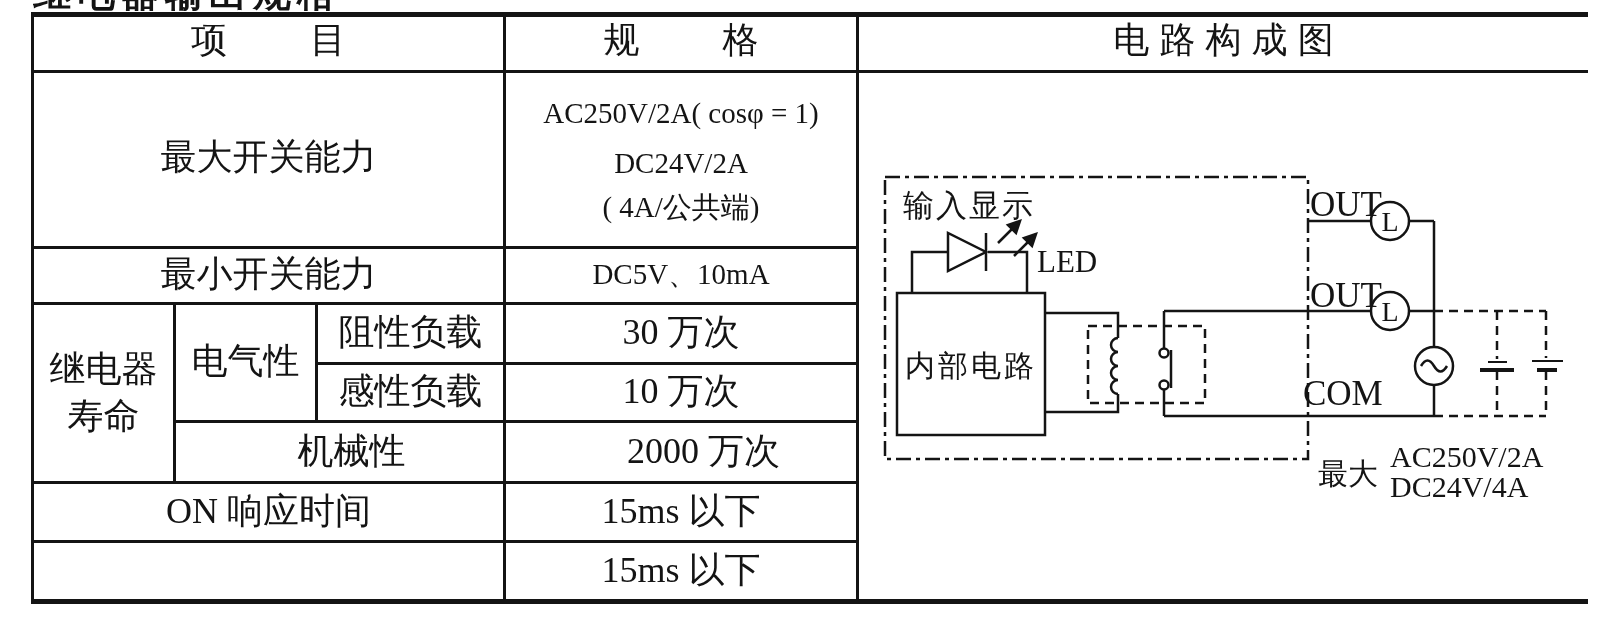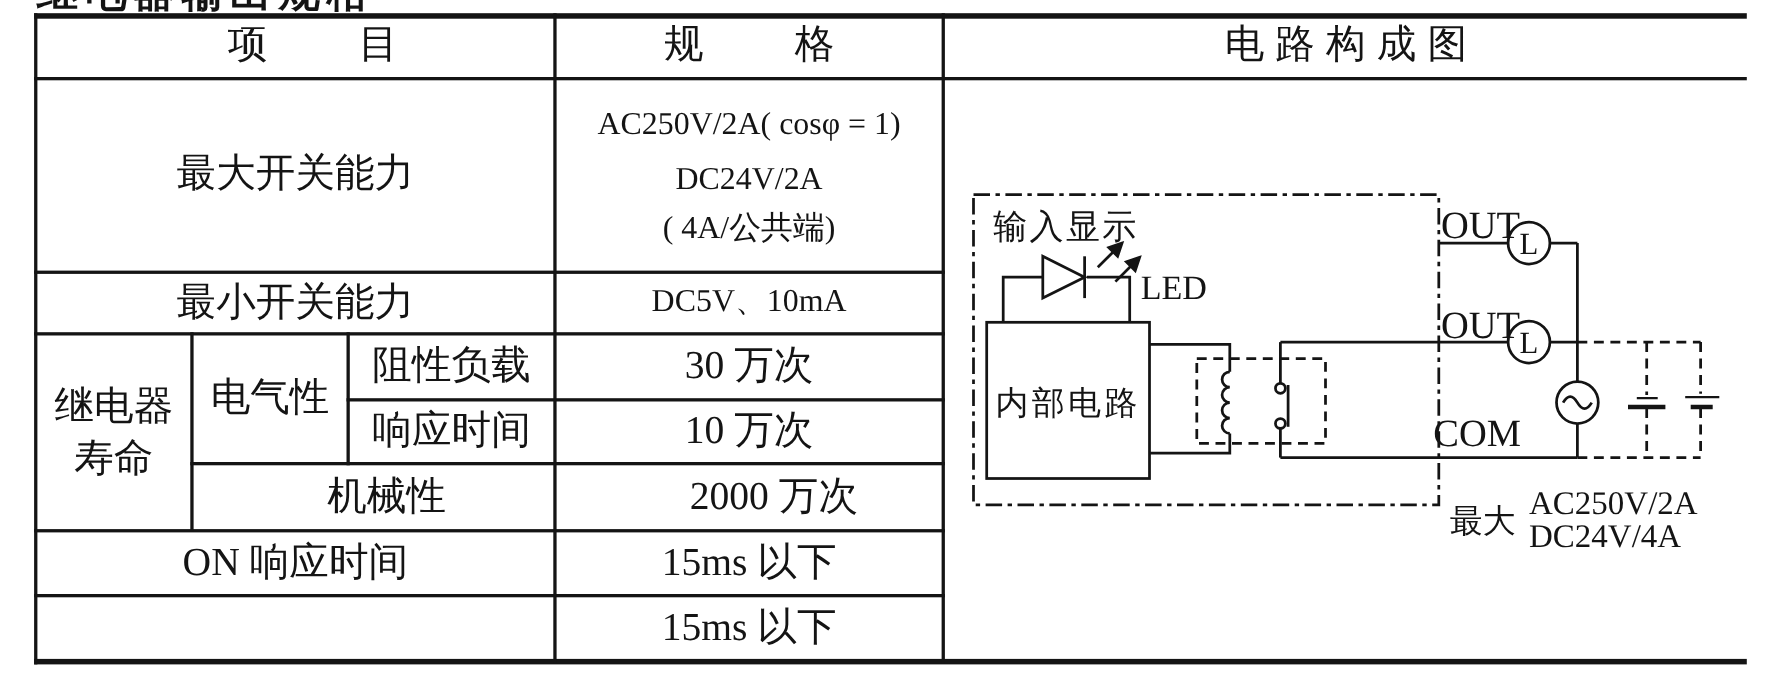--- a/index.html
+++ b/index.html
@@ -39,40 +39,40 @@
   <div class="hline" style="left:31px;top:481px;width:828px;height:3px;"></div>
   <div class="hline" style="left:31px;top:540px;width:828px;height:3px;"></div>
   <div class="hline" style="left:31px;top:599px;width:1557px;height:5px;"></div>
 
   <div class="vline" style="left:31px;top:12px;width:3px;height:592px;"></div>
   <div class="vline" style="left:503px;top:12px;width:3px;height:590px;"></div>
   <div class="vline" style="left:856px;top:12px;width:3px;height:590px;"></div>
   <div class="vline" style="left:173px;top:302px;width:3px;height:181px;"></div>
   <div class="vline" style="left:315px;top:302px;width:3px;height:121px;"></div>
 
-  <div class="cell wide" style="left:34px;top:14px;width:469px;height:54px;padding-left:16px;">项目</div>
+  <div class="cell wide" style="left:34px;top:14px;width:469px;height:54px;">项目</div>
   <div class="cell wide" style="left:506px;top:14px;width:350px;height:54px;">规格</div>
   <div class="cell wide2" style="left:859px;top:14px;width:729px;height:54px;">电路构成图</div>
 
   <div class="cell" style="left:34px;top:72px;width:469px;height:172px;">最大开关能力</div>
   <div class="cell latin" style="left:506px;top:88px;width:350px;height:52px;">AC250V/2A( cosφ = 1)</div>
   <div class="cell latin" style="left:506px;top:140px;width:350px;height:48px;">DC24V/2A</div>
   <div class="cell latin" style="left:506px;top:184px;width:350px;height:48px;">( 4A/公共端)</div>
 
   <div class="cell" style="left:34px;top:248px;width:469px;height:54px;">最小开关能力</div>
   <div class="cell latin" style="left:506px;top:248px;width:350px;height:54px;">DC5V、10mA</div>
 
   <div class="cell twoline" style="left:34px;top:304px;width:139px;height:177px;">
     <div>继电器</div>
     <div>寿命</div>
   </div>
   <div class="cell" style="left:176px;top:304px;width:139px;height:116px;">电气性</div>
   <div class="cell" style="left:318px;top:304px;width:185px;height:58px;">阻性负载</div>
   <div class="cell" style="left:506px;top:304px;width:350px;height:58px;">30 万次</div>
-  <div class="cell" style="left:318px;top:364px;width:185px;height:56px;">响应时间</div>
+  <div class="cell" style="left:318px;top:364px;width:185px;height:56px;">感性负载</div>
   <div class="cell" style="left:506px;top:364px;width:350px;height:56px;">10 万次</div>
   <div class="cell" style="left:176px;top:423px;width:327px;height:58px;margin-left:12px;">机械性</div>
   <div class="cell" style="left:506px;top:423px;width:395px;height:58px;">2000 万次</div>
 
   <div class="cell" style="left:34px;top:483px;width:469px;height:57px;">ON 响应时间</div>
   <div class="cell" style="left:506px;top:483px;width:350px;height:57px;">15ms 以下</div>
   <div class="cell" style="left:506px;top:542px;width:350px;height:57px;">15ms 以下</div>
 
   <svg style="position:absolute;left:856px;top:73px;" width="732" height="526" viewBox="856 73 732 526" xmlns="http://www.w3.org/2000/svg">
     <g stroke="#141414" stroke-width="2.5" fill="none">

